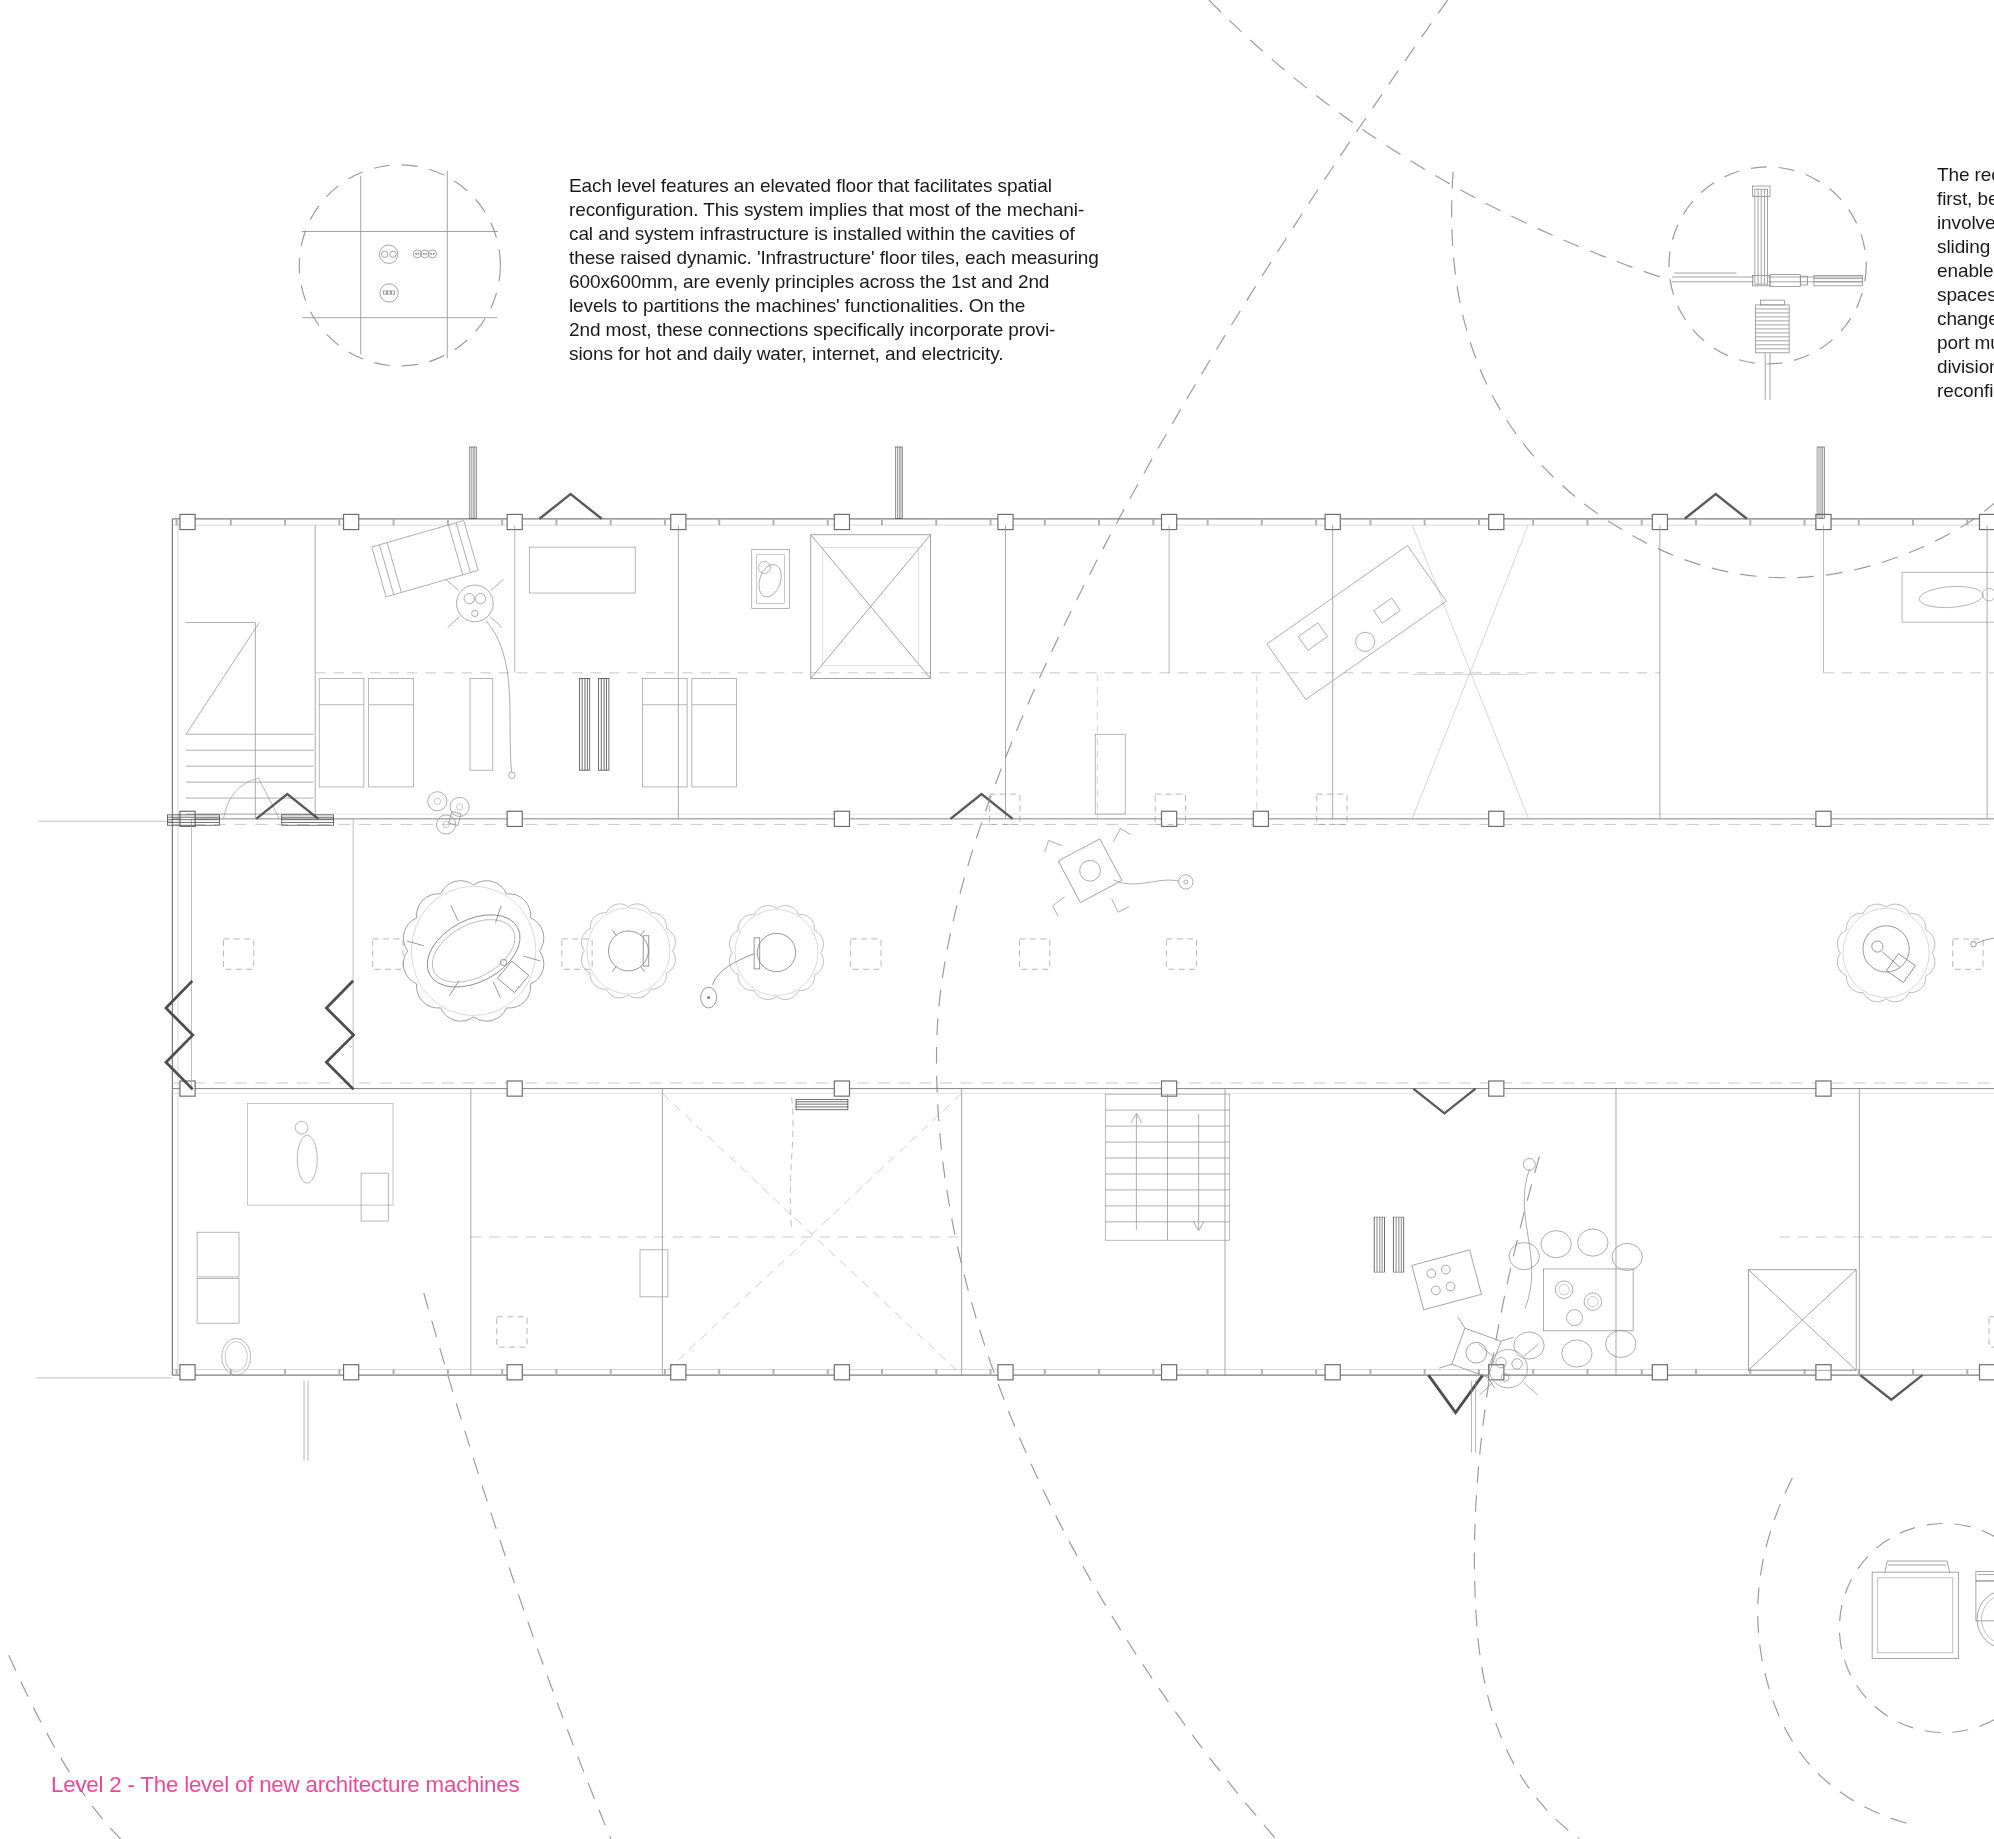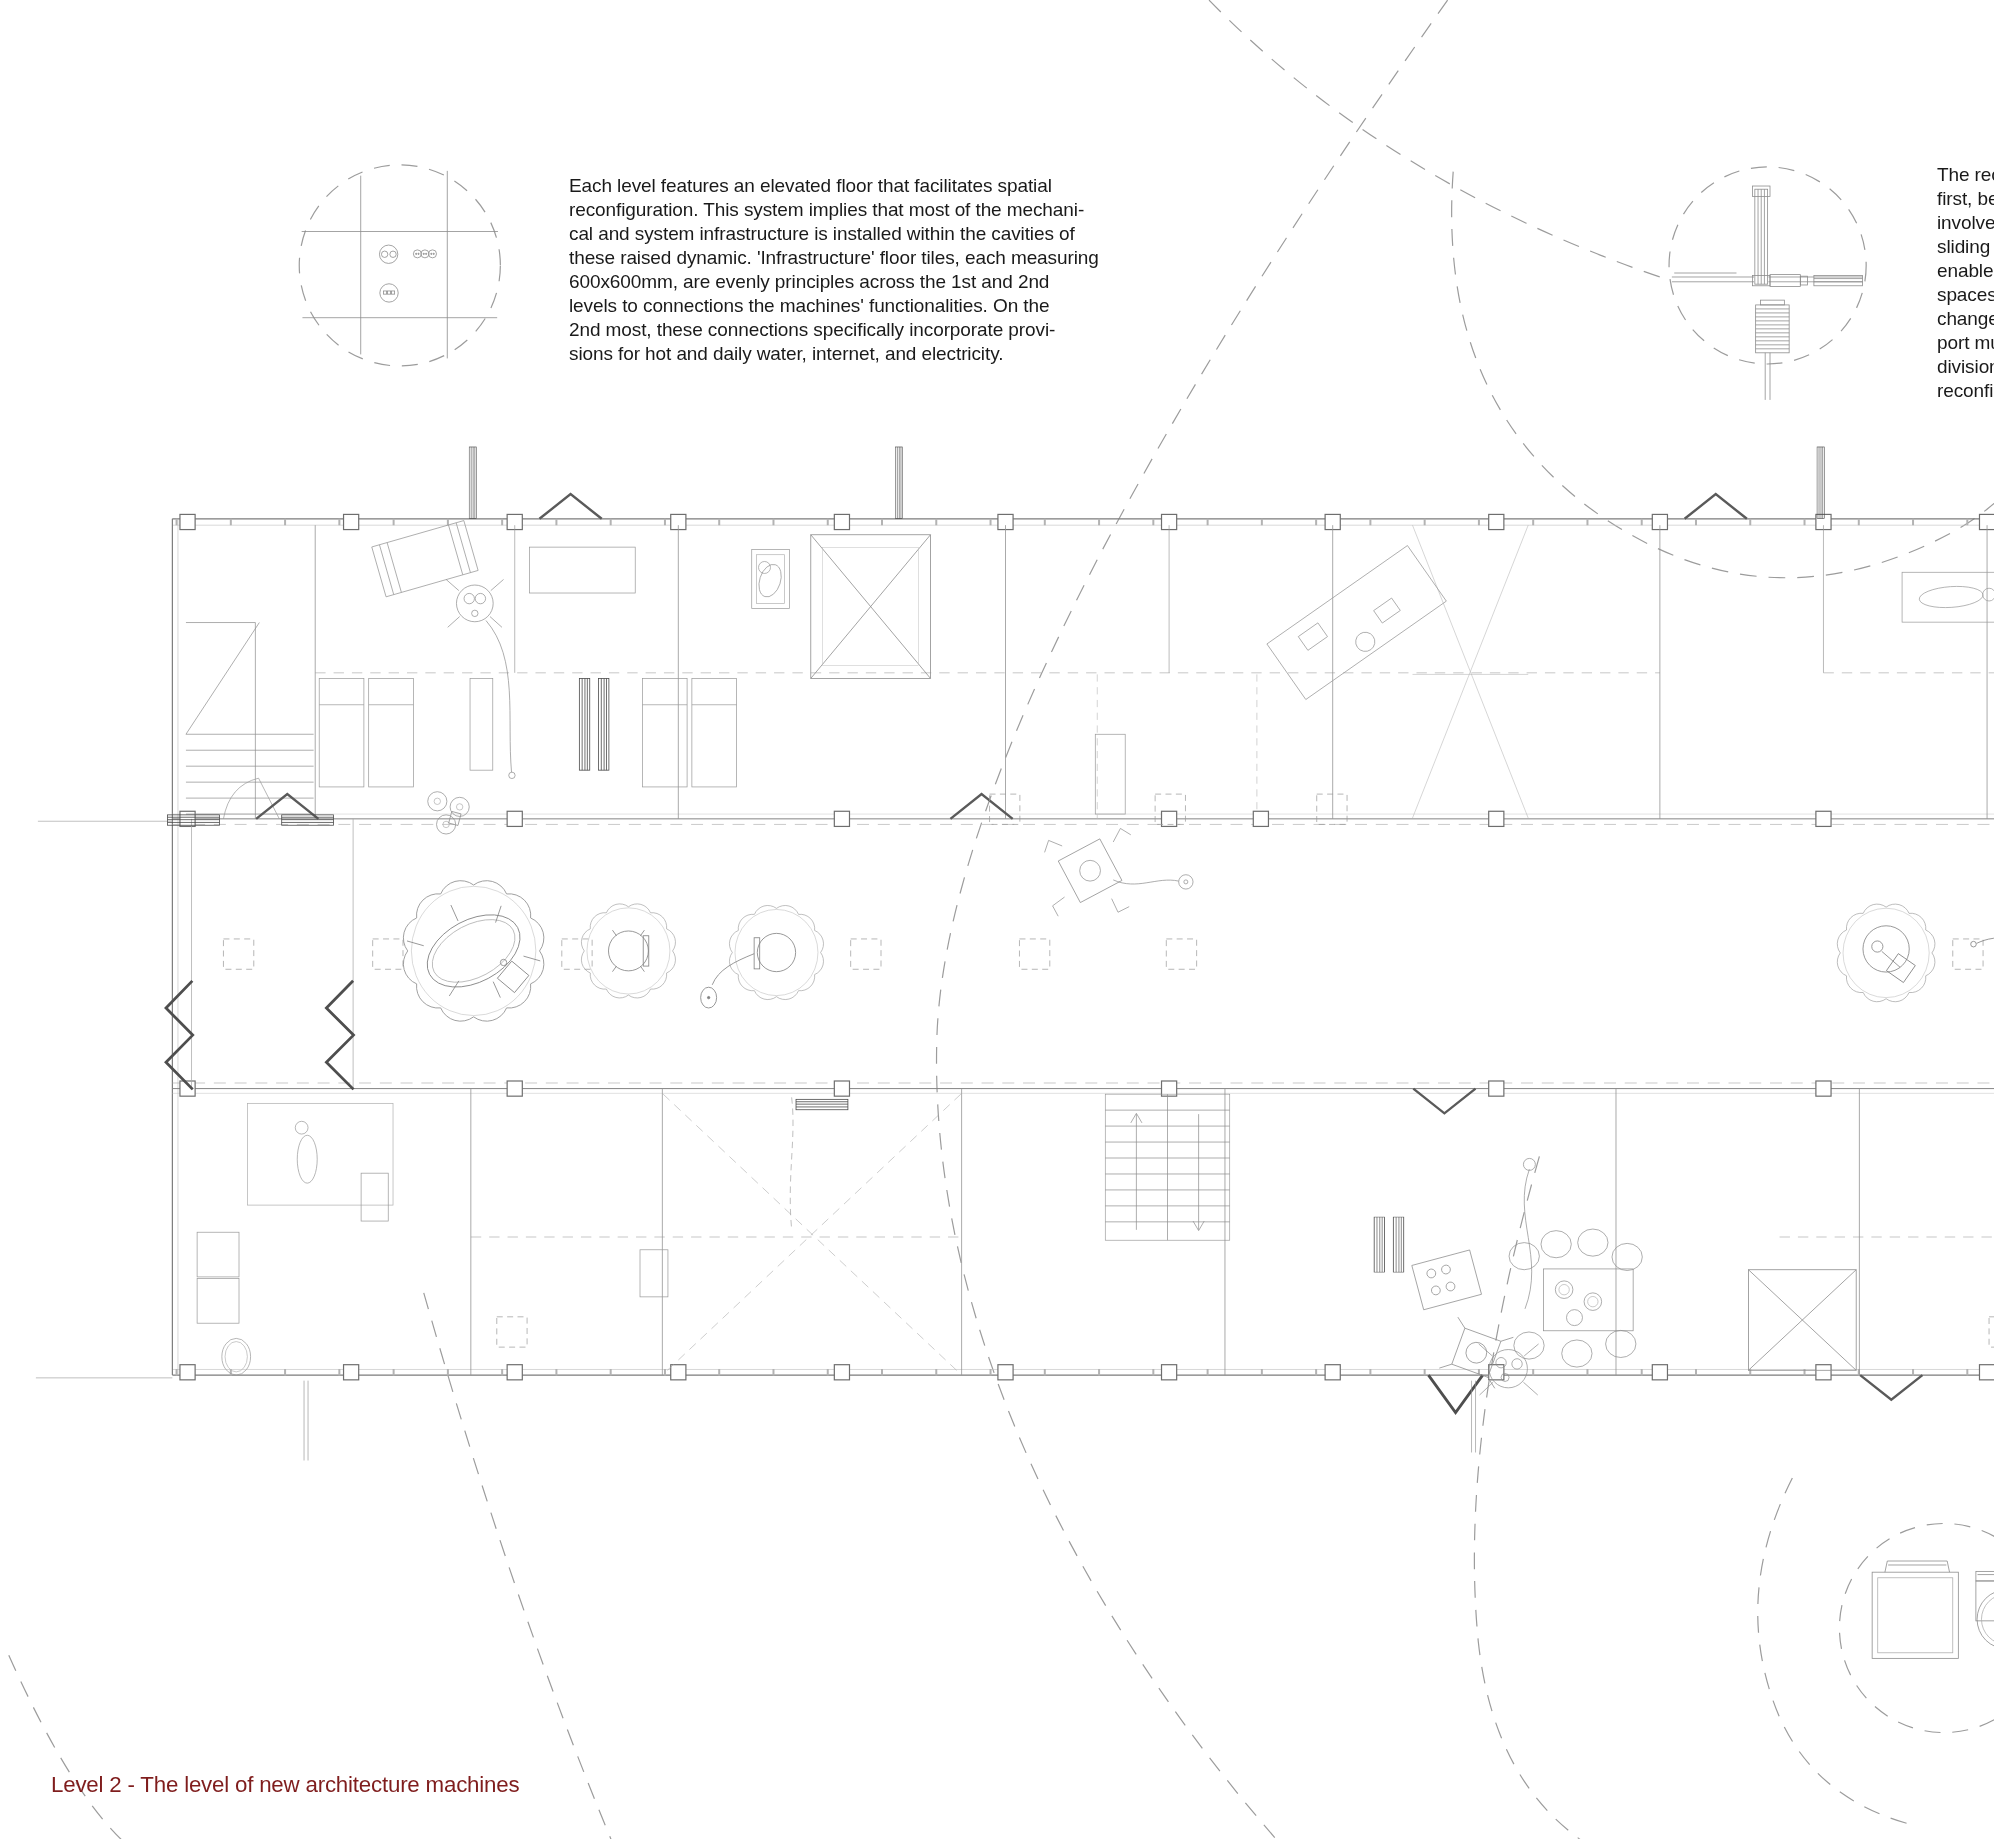--- a/index.html
+++ b/index.html
@@ -2,21 +2,21 @@
 <html style="font-size:6.4px"><head>
 <meta charset="utf-8">
 <style>
   html,body{margin:0;padding:0;background:#ffffff;}
   .sheet{position:relative;width:2738px;height:1840px;background:#ffffff;overflow:hidden;
          font-family:"Liberation Sans",sans-serif;color:#161616;}
   .plan-svg{position:absolute;left:0;top:0;width:2738px;height:1840px;}
   .note{position:absolute;font-size:19px;line-height:24px;letter-spacing:-0.1px;color:#1a1a1a;}
   .note div{white-space:nowrap;}
   .sheet-title{position:absolute;left:51px;top:1772px;font-size:22.3px;letter-spacing:-0.2px;
-               color:#7f1d1d;white-space:nowrap;}
+               color:#ec4899;white-space:nowrap;}
 </style>
 </head>
 <body>
 
 <div class="sheet">
 
 <svg class="plan-svg" viewBox="0 0 6862 4611" stroke="#8a8a8a" fill="none" stroke-width="2">
   <defs>
     <rect id="colsq" x="-19" y="-19" width="38" height="38" fill="#ffffff" stroke="#6e6e6e" stroke-width="3"></rect>
     <path id="blob" d="M140 0 A46 46 0 0 1 121 70 A46 46 0 0 1 70 121 A46 46 0 0 1 0 140 A46 46 0 0 1 -70 121 A46 46 0 0 1 -121 70 A46 46 0 0 1 -140 0 A46 46 0 0 1 -121 -70 A46 46 0 0 1 -70 -121 A46 46 0 0 1 0 -140 A46 46 0 0 1 70 -121 A46 46 0 0 1 121 -70 A46 46 0 0 1 140 0 Z"></path>
@@ -514,21 +514,21 @@
     </g>
   </g>
 </svg>
 
 <div class="note" style="left:569px;top:174px;">
   <div>Each level features an elevated floor that facilitates spatial</div>
   <div>reconfiguration. This system implies that most of the mechani-</div>
   <div>cal and system infrastructure is installed within the cavities of</div>
   <div>these raised dynamic. 'Infrastructure' floor tiles, each measuring</div>
   <div>600x600mm, are evenly principles across the 1st and 2nd</div>
-  <div>levels to connections the machines' functionalities. On the</div>
+  <div>levels to partitions the machines' functionalities. On the</div>
   <div>2nd most, these connections specifically incorporate provi-</div>
   <div>sions for hot and daily water, internet, and electricity.</div>
 </div>
 
 <div class="note" style="left:1937px;top:163px;">
   <div>The reconfiguration of spaces operates on two principles. The</div>
   <div>first, being more immediate and easily implemented daily,</div>
   <div>involves the manipulation of partitions such as curtains,</div>
   <div>sliding doors, and folding doors. These movable divisions</div>
   <div>enable a dynamic negotiation between private and communal</div>

